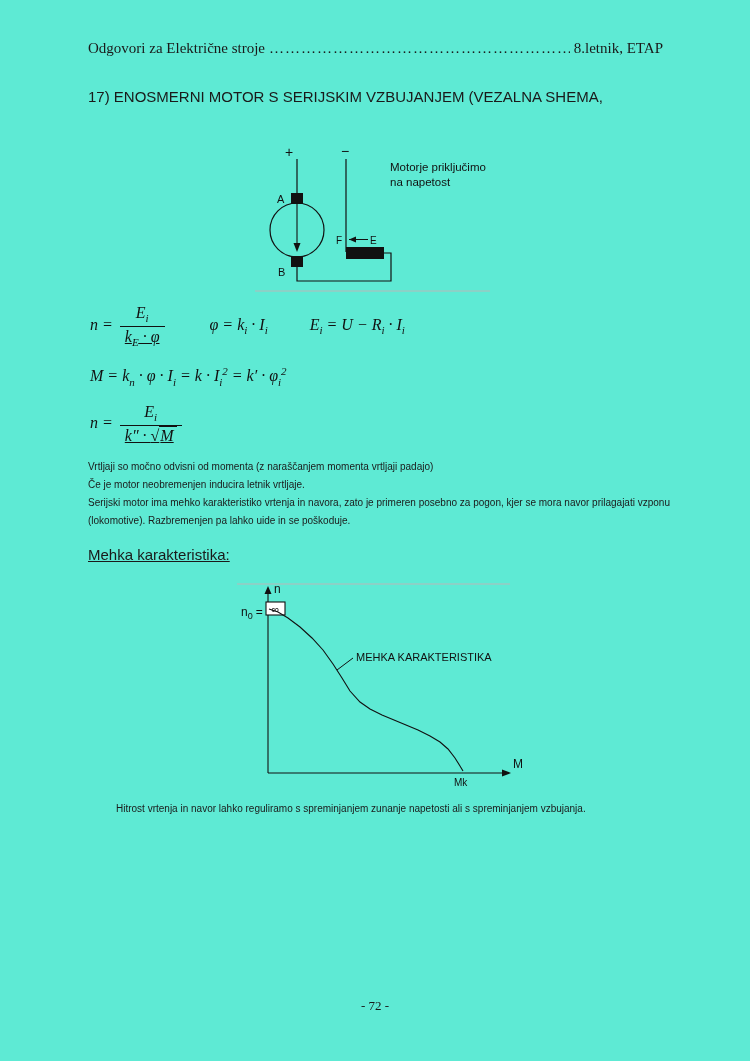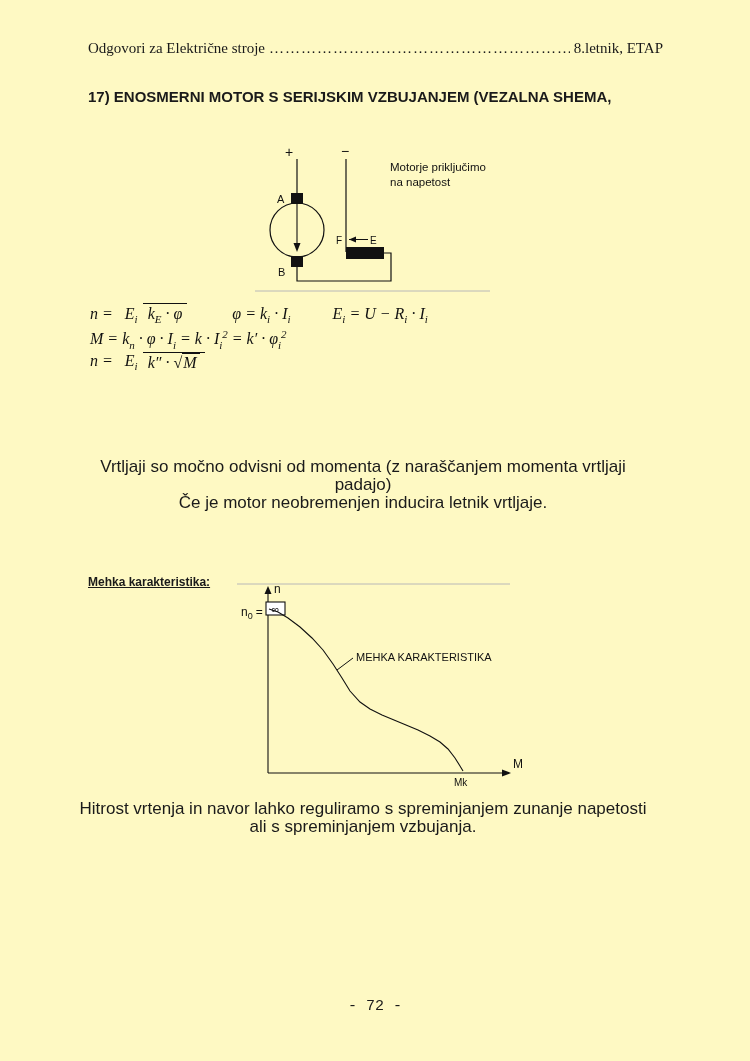--- a/index.html
+++ b/index.html
@@ -1,72 +1,72 @@
 <!DOCTYPE html>
 <html><head>
 <meta charset="utf-8">
 <style>
   html,body{margin:0;padding:0;background:#888;}
   .page{
     position:relative;
     width:750px;height:1061px;
     margin:0 auto;
-    background:#fef9c3;
+    background:#5eead4;
     font-family:"Liberation Sans",sans-serif;
     color:#1a1a1a;
     overflow:hidden;
   }
   
   .header{
     position:absolute;top:38px;left:88px;right:87px;
     font-family:"Liberation Serif",serif;
     font-size:15px;line-height:20px;
     display:flex;align-items:baseline;white-space:nowrap;
   }
   .header .dots{flex:1;overflow:hidden;margin:0 4px;letter-spacing:1px;}
   
   .title{
     position:absolute;top:86px;left:88px;width:600px;
-    font-weight:bold;font-size:15px;line-height:21px;
+    font-weight:normal;font-size:15px;line-height:21px;
   }
   
   svg text{font-family:"Liberation Sans",sans-serif;fill:#111;}
   .figure{position:absolute;}
   
   .formulas{
     position:absolute;top:303px;left:90px;width:560px;
     font-family:"Liberation Serif",serif;font-style:italic;
     font-size:16px;color:#111;
   }
   .math-row{display:flex;align-items:center;column-gap:42px;}
-  .math-row + .math-row{margin-top:1px;}
+  .math-row + .math-row{margin-top:15px;}
   .formula{white-space:nowrap;}
-  .frac{display:inline-flex;flex-direction:row;align-items:center;vertical-align:middle;margin:0 3px;}
+  .frac{display:inline-flex;flex-direction:column;align-items:center;vertical-align:middle;margin:0 3px;}
   .frac .num,.frac .den{padding:1px 5px;line-height:1.15;text-align:center;}
-  .frac .den{border-top:1.3px solid #111;}
+  .frac .den{border-top:1.3px solid #111;text-decoration:underline;}
   sub{font-size:11px;}
   sup{font-size:11px;}
   .radicand{border-top:1.2px solid #111;padding:0 3px 0 1px;}
   .rad{font-style:normal;}
   
   .bodytext{
-    position:absolute;left:72px;width:582px;
-    font-size:17px;line-height:18px;text-align:center;
+    position:absolute;left:88px;width:582px;
+    font-size:10px;line-height:18px;
   }
   .tb1{top:458px;}
-  .tb2{top:800px;}
+  .tb2{top:800px;margin-left:28px;}
   .para{margin:0 0 0 0;}
   .section-label{
-    position:absolute;top:575px;left:88px;
-    font-size:12px;text-decoration:underline;font-weight:bold;
+    position:absolute;top:546px;left:88px;
+    font-size:15px;text-decoration:underline;
   }
   
   .footer{
     position:absolute;top:998px;left:0;width:100%;
-    text-align:center;font-family:Liberation Mono, monospace;font-size:15px;
+    text-align:center;font-family:Liberation Serif, serif;font-size:13px;
   }
 </style>
 </head>
 <body>
 
 <div class="page">
 
   <div class="header">
     <span>Odgovori za Električne stroje</span>
     <span class="dots">………………………………………………………………</span>
@@ -140,20 +140,21 @@
           <span class="num"><span>E</span><sub>i</sub></span>
           <span class="den"><span>k″ · </span><span class="rad">√</span><span class="radicand">M</span></span>
         </span>
       </span>
     </div>
   </div>
 
   <div class="bodytext tb1">
     <p class="para">Vrtljaji so močno odvisni od momenta (z naraščanjem momenta vrtljaji padajo)</p>
     <p class="para">Če je motor neobremenjen inducira letnik vrtljaje.</p>
+    <p class="para">Serijski motor ima mehko karakteristiko vrtenja in navora, zato je primeren posebno za pogon, kjer se mora navor prilagajati vzponu (lokomotive). Razbremenjen pa lahko uide in se poškoduje.</p>
   </div>
 
   <div class="section-label">Mehka karakteristika:</div>
 
   <svg class="figure" style="left:230px;top:578px;" width="292" height="216" viewBox="0 0 292 216">
     <line x1="7" y1="6" x2="280" y2="6" stroke="#b8b8b8" stroke-width="1"></line>
 
     <line x1="38" y1="14" x2="38" y2="195" stroke="#111" stroke-width="1.1"></line>
     <line x1="38" y1="195" x2="272" y2="195" stroke="#111" stroke-width="1.1"></line>
     <polygon points="272,191.5 272,198.5 281,195" fill="#111"></polygon>

